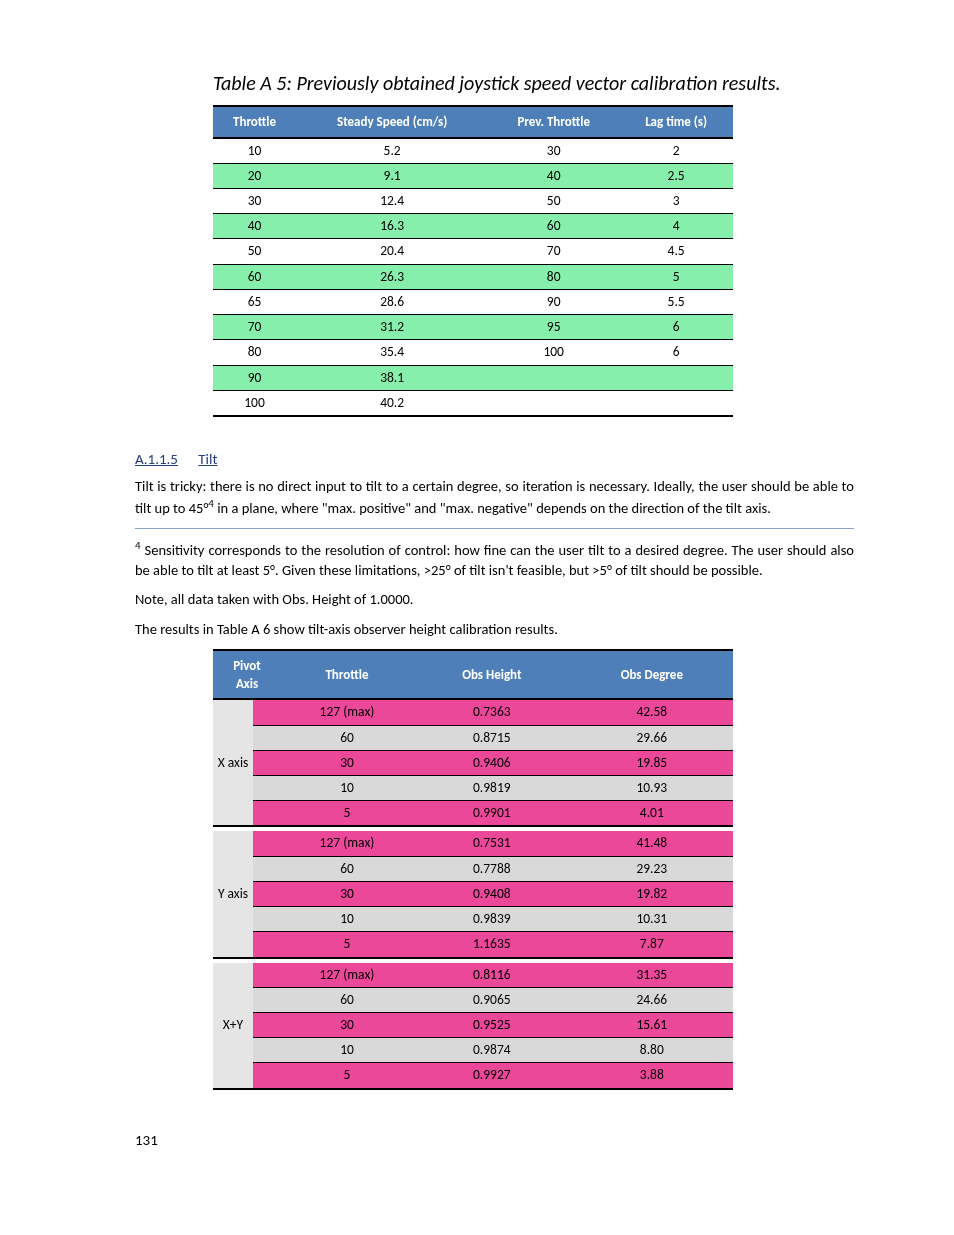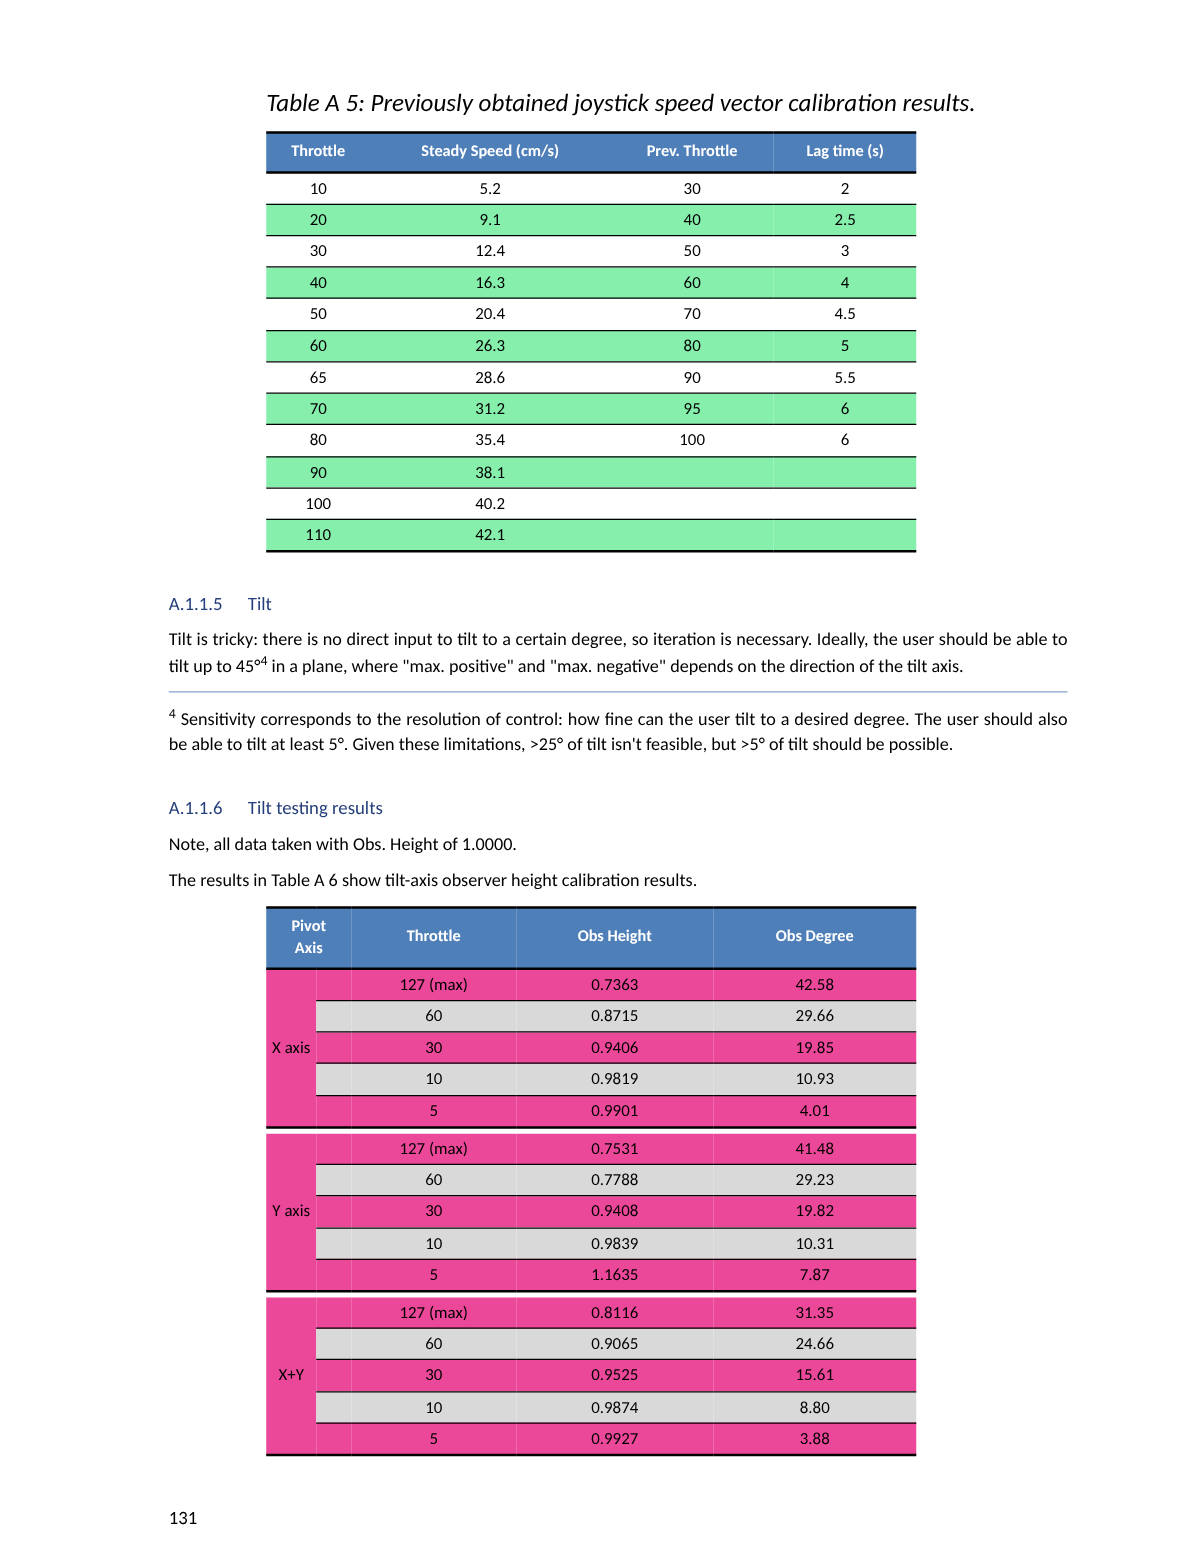--- a/index.html
+++ b/index.html
@@ -45,21 +45,21 @@
   }
   .data-table tr.shade td { background: #86efac; }
   .data-table tr.white td { background: #fff; }
 
   .section-heading {
     font-size: 15px;
     color: #243f7a;
     font-weight: normal;
     margin: 32px 0 8px 0;
   }
-  .section-heading .underline { }
+  .section-heading .underline { text-decoration: underline; }
 
   .para {
     margin: 6px 0 10px 0;
     text-align: justify;
   }
   hr.sep {
     border: none;
     border-top: 1px solid #8aa0cc;
     margin: 6px 0 10px 0;
   }
@@ -84,21 +84,21 @@
     padding: 6px 20px;
     border-bottom: 2px solid #000;
     font-size: 13px;
   }
   .data-table2 td {
     text-align: center;
     padding: 3px 4px;
     border-bottom: 1px solid #000;
   }
   .data-table2 td.axis-cell {
-    background: #ec4899;
+    background: #e5e5e5;
     font-weight: normal;
     vertical-align: middle;
     border-bottom: 2px solid #000;
     width: 40px;
   }
   .data-table2 tr.shade td.d { background: #d9d9d9; }
   .data-table2 tr.white td.d { background: #ec4899; }
   .data-table2 tr.group-end td { border-bottom: 2px solid #000; }
   .data-table2 tr.spacer td { padding: 2px; border: none; }
 
@@ -184,48 +184,37 @@
           <td>38.1</td>
           <td></td>
           <td></td>
         </tr>
         <tr class="white">
           <td>100</td>
           <td>40.2</td>
           <td></td>
           <td></td>
         </tr>
-        <tr class="shade">
-          <td>110</td>
-          <td>42.1</td>
-          <td></td>
-          <td></td>
-        </tr>
       </tbody>
   </table>
 
   <div class="section-heading">
     <span class="underline">A.1.1.5</span>
     &nbsp;&nbsp;&nbsp;&nbsp;
     <span class="underline">Tilt</span>
   </div>
 
   <p class="para">
     <span>Tilt is tricky: there is no direct input to tilt to a certain degree, so iteration is necessary. Ideally, the user should be able to tilt up to 45</span>°<span class="footnote-label">4</span><span> in a plane, where "max. positive" and "max. negative" depends on the direction of the tilt axis.</span>
   </p>
   <hr class="sep">
   <p class="para">
     <span class="footnote-label">4</span><span> Sensitivity corresponds to the resolution of control: how fine can the user tilt to a desired degree. The user should also be able to tilt at least 5°. Given these limitations, &gt;25° of tilt isn't feasible, but &gt;5° of tilt should be possible.</span>
   </p>
 
-  <div class="section-heading">
-    <span class="underline">A.1.1.6</span>
-    &nbsp;&nbsp;&nbsp;&nbsp;
-    <span class="underline">Tilt testing results</span>
-  </div>
   <p class="para">Note, all data taken with Obs. Height of 1.0000.</p>
   <p class="para">The results in Table A 6 show tilt-axis observer height calibration results.</p>
 
   <table class="data-table2">
     <thead>
       <tr>
         <th colspan="2">Pivot Axis</th>
         <th>Throttle</th>
         <th>Obs Height</th>
         <th>Obs Degree</th>

